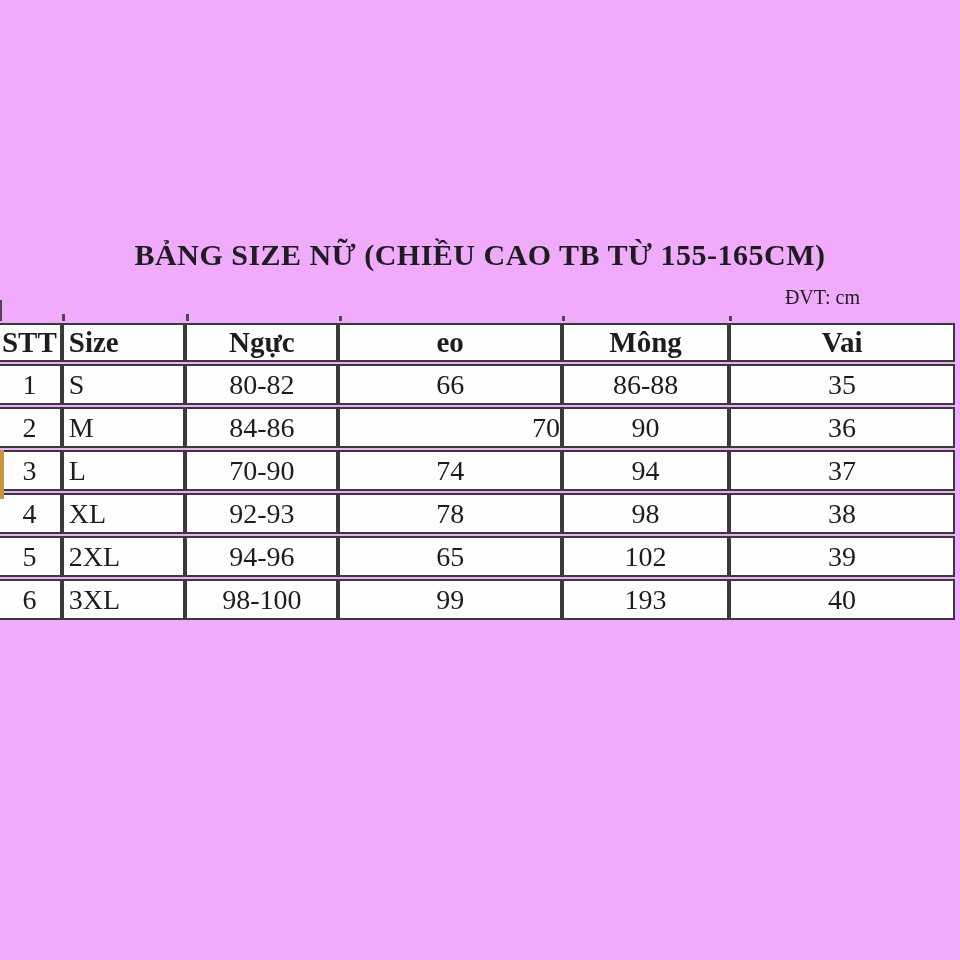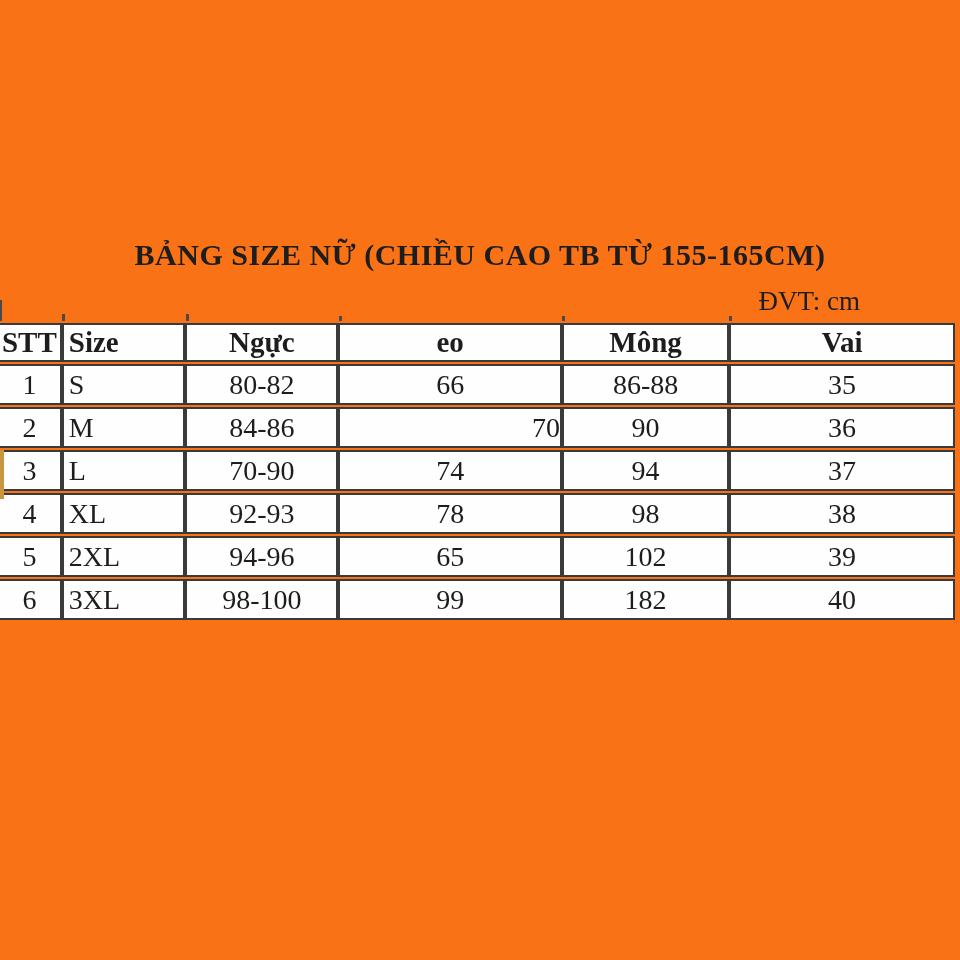--- a/index.html
+++ b/index.html
@@ -28,21 +28,21 @@
     white-space: nowrap;
   }
   .unit-note {
     position: absolute;
     top: 286px;
     left: 0;
     width: 100%;
     text-align: right;
     padding-right: 100px;
     box-sizing: border-box;
-    font-size: 27px;
+    font-size: 20px;
   }
   .table-wrap {
     position: absolute;
     top: 321px;
     left: -3px;
     width: 962px;
   }
   table.size-table {
     border-collapse: separate;
     border-spacing: 0 2px;
@@ -90,21 +90,21 @@
     position: absolute;
     left: 0;
     top: 450px;
     width: 4px;
     height: 49px;
   }
 </style>
 </head>
 <body>
 
-<div class="page" style="background: #f97316; color: rgb(29, 29, 29);">
+<div class="page" style="background: #f0abfc; color: rgb(29, 29, 29);">
 
   <div class="chart-title">BẢNG SIZE NỮ (CHIỀU CAO TB TỪ 155-165CM)</div>
 
   <div class="unit-note">ĐVT: cm</div>
 
   <div class="table-wrap">
     <table class="size-table">
       <colgroup>
         <col style="width:64px">
         <col style="width:122px">
@@ -162,21 +162,21 @@
             <td style="border-color: rgb(58, 58, 58);">94-96</td>
             <td style="border-color: rgb(58, 58, 58);">65</td>
             <td style="border-color: rgb(58, 58, 58);">102</td>
             <td style="border-color: rgb(58, 58, 58);">39</td>
           </tr>
           <tr>
             <td style="border-color: rgb(58, 58, 58);">6</td>
             <td style="border-color: rgb(58, 58, 58);">3XL</td>
             <td style="border-color: rgb(58, 58, 58);">98-100</td>
             <td style="border-color: rgb(58, 58, 58);">99</td>
-            <td style="border-color: rgb(58, 58, 58);">182</td>
+            <td style="border-color: rgb(58, 58, 58);">193</td>
             <td style="border-color: rgb(58, 58, 58);">40</td>
           </tr>
         </tbody>
     </table>
   </div>
 
   <div class="grid-stub stub-left"></div>
   <div class="grid-stub stub-c1"></div>
   <div class="grid-stub stub-c2"></div>
   <div class="grid-stub stub-c3"></div>

